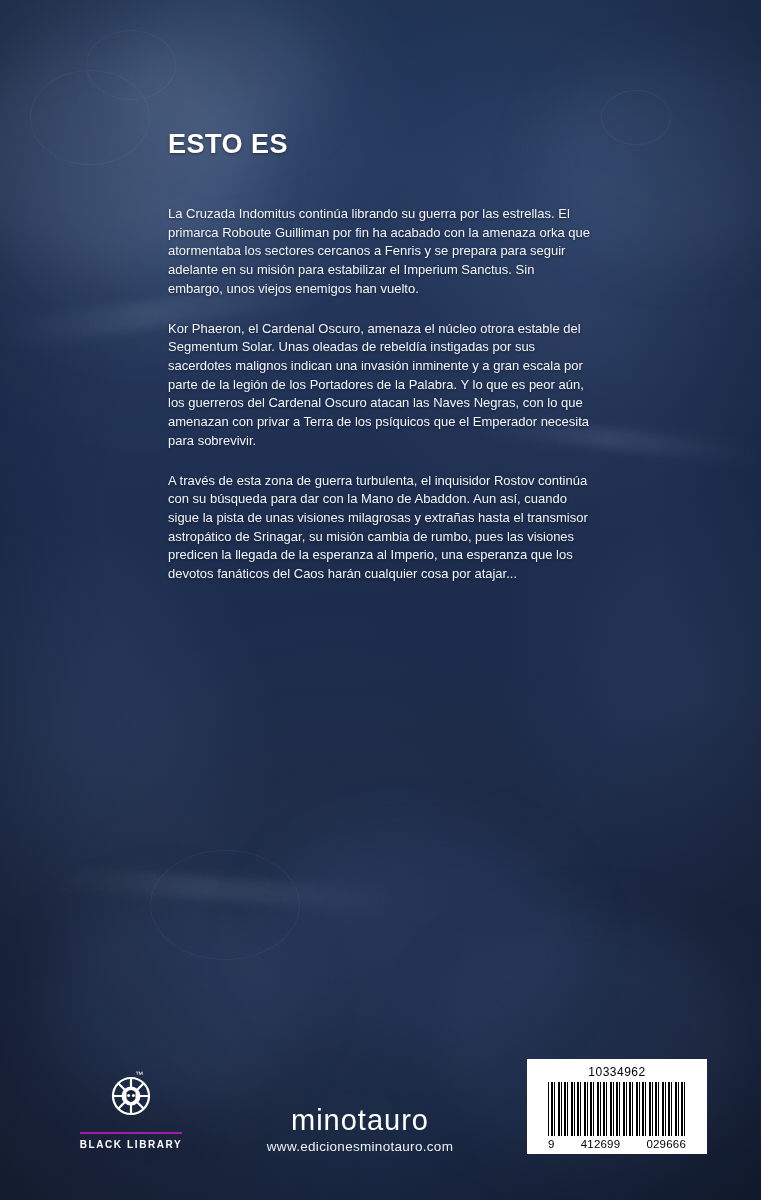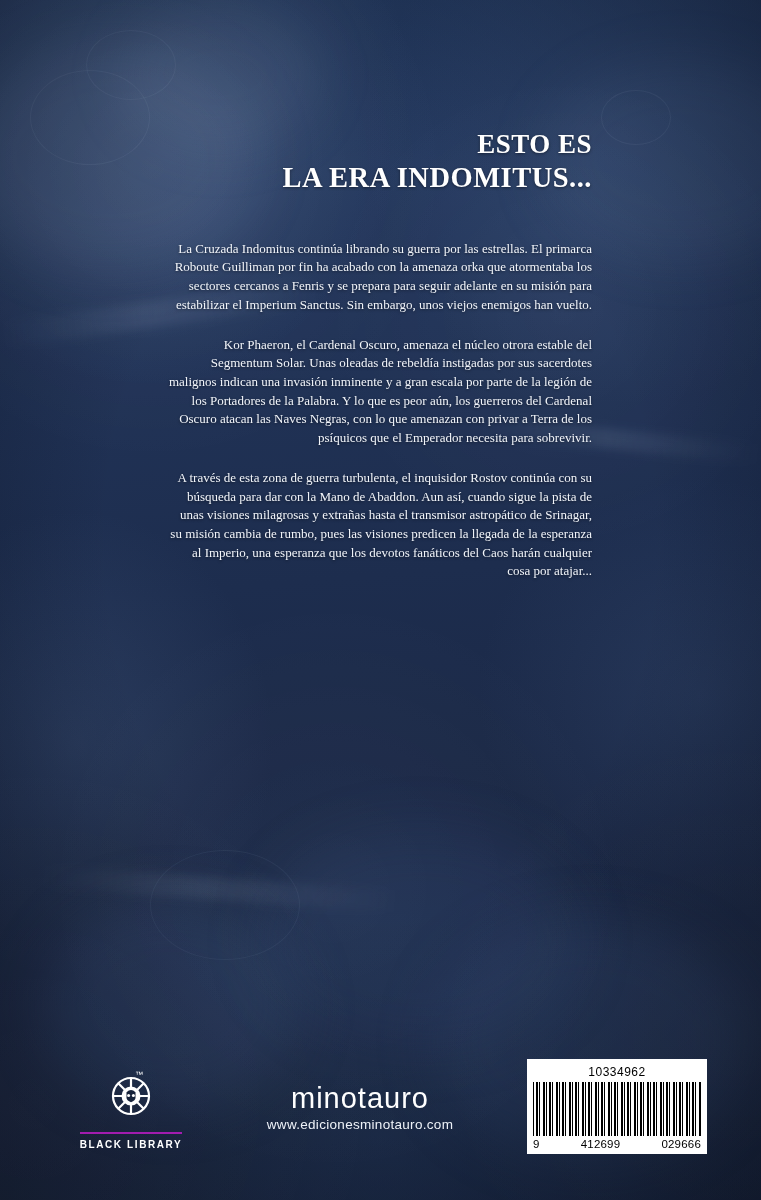--- a/index.html
+++ b/index.html
@@ -83,23 +83,22 @@
     position: absolute;
     inset: 0;
     padding: 0;
   }
 
   .blurb {
     position: absolute;
     left: 168px;
     top: 128px;
     width: 424px;
-    text-align: right;
-    color: #ffffff;
-    font-family: Liberation Serif, serif;
+    text-align: left;
+    color: #ffffff;
   }
   .headline {
     font-weight: bold;
     letter-spacing: 0.5px;
     line-height: 1.22;
     text-shadow: 0 1px 3px rgba(0,0,0,0.45);
   }
   .headline .l1 { font-size: 27px; display: block; }
   .headline .l2 { font-size: 28.5px; display: block; }
 
@@ -148,21 +147,21 @@
     letter-spacing: 1.6px;
     font-weight: bold;
     border-top: 2px solid #a21caf;
     padding-top: 5px;
     display: inline-block;
   }
 
   .publisher {
     position: absolute;
     left: 232px;
-    bottom: 68px;
+    bottom: 46px;
     width: 256px;
     text-align: center;
     color: #ffffff;
   }
   .pub-name {
     font-size: 29px;
     letter-spacing: 1px;
     font-weight: normal;
   }
   .pub-url {
@@ -171,21 +170,21 @@
     letter-spacing: 0.3px;
     color: #eef2f8;
   }
 
   .barcode-box {
     position: absolute;
     right: 54px;
     bottom: 46px;
     width: 180px;
     background: #ffffff;
-    padding: 6px 6px 4px;
+    padding: 6px 21px 4px;
   }
   .barcode-num {
     text-align: center;
     font-size: 12px;
     color: #000;
     font-family: "Liberation Sans", sans-serif;
     letter-spacing: 0.5px;
     margin-bottom: 3px;
   }
   .bars {
@@ -226,21 +225,20 @@
   <div class="streak s2"></div>
   <div class="streak s3"></div>
   <div class="vignette"></div>
 </div>
 
 <div class="content">
 
   <div class="blurb">
     <div class="headline">
       <span class="l1">ESTO ES</span>
-      <span class="l2">LA ERA INDOMITUS...</span>
     </div>
     <div class="paragraphs">
       <p>La Cruzada Indomitus continúa librando su guerra por las estrellas. El primarca Roboute Guilliman por fin ha acabado con la amenaza orka que atormentaba los sectores cercanos a Fenris y se prepara para seguir adelante en su misión para estabilizar el Imperium Sanctus. Sin embargo, unos viejos enemigos han vuelto.</p>
       <p>Kor Phaeron, el Cardenal Oscuro, amenaza el núcleo otrora estable del Segmentum Solar. Unas oleadas de rebeldía instigadas por sus sacerdotes malignos indican una invasión inminente y a gran escala por parte de la legión de los Portadores de la Palabra. Y lo que es peor aún, los guerreros del Cardenal Oscuro atacan las Naves Negras, con lo que amenazan con privar a Terra de los psíquicos que el Emperador necesita para sobrevivir.</p>
       <p>A través de esta zona de guerra turbulenta, el inquisidor Rostov continúa con su búsqueda para dar con la Mano de Abaddon. Aun así, cuando sigue la pista de unas visiones milagrosas y extrañas hasta el transmisor astropático de Srinagar, su misión cambia de rumbo, pues las visiones predicen la llegada de la esperanza al Imperio, una esperanza que los devotos fanáticos del Caos harán cualquier cosa por atajar...</p>
     </div>
   </div>
 
   <div class="footer">
 

